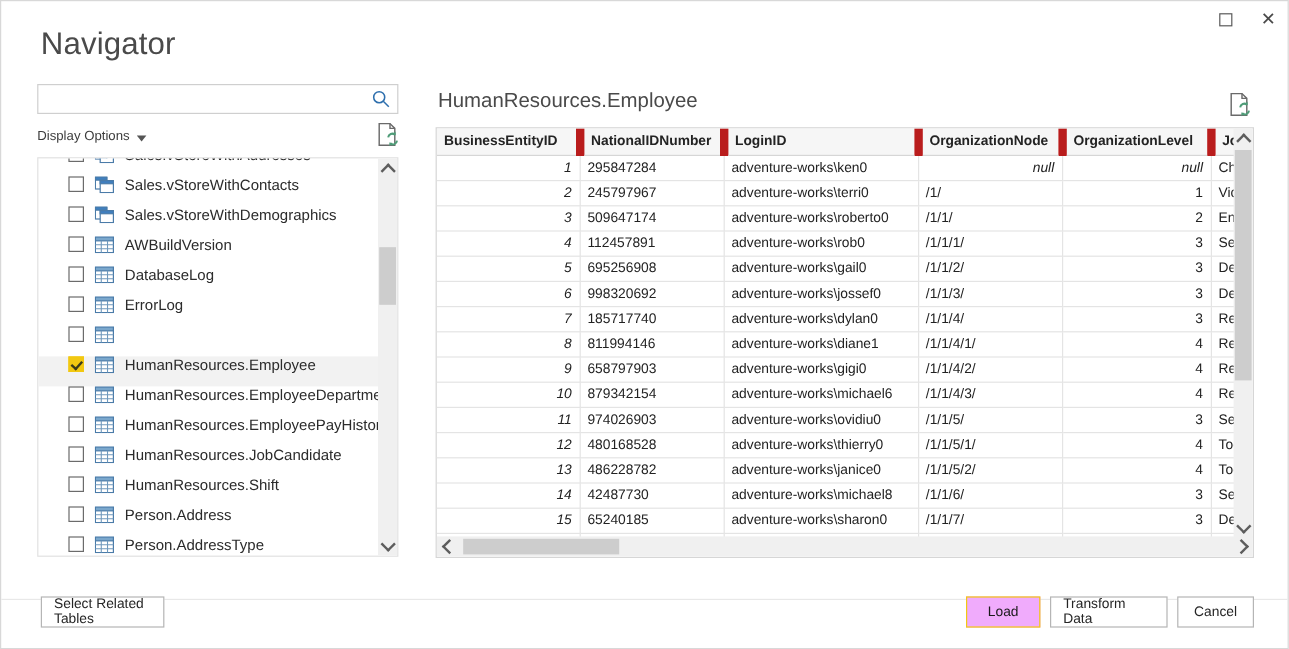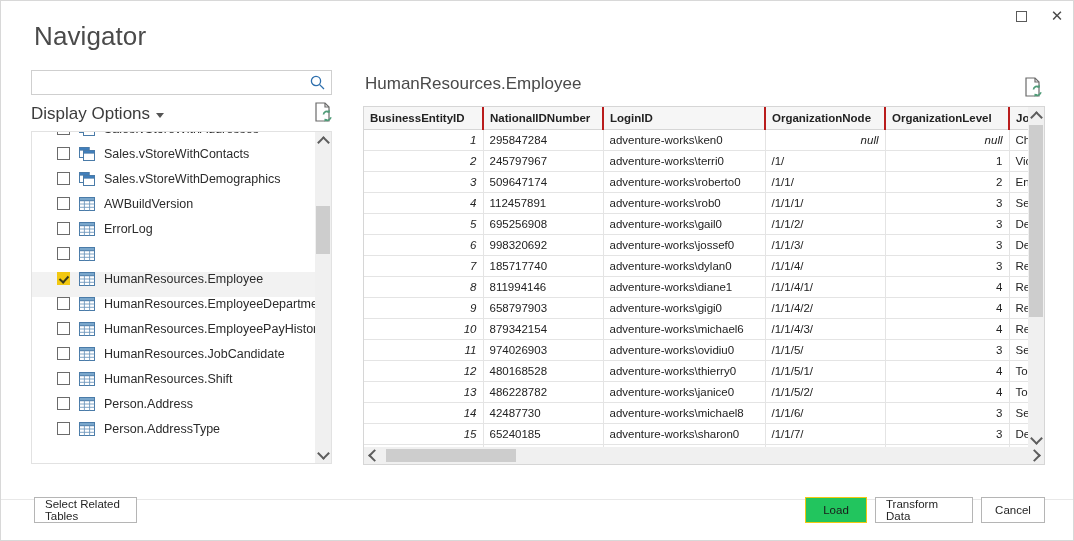--- a/index.html
+++ b/index.html
@@ -98,21 +98,21 @@
   }
 
   .display-options {
     position: absolute;
     left: 0;
     top: 33px;
     height: 22px;
     display: flex;
     align-items: center;
     gap: 6px;
-    font-size: 17px;
+    font-size: 11px;
     color: #3c3c3c;
   }
   .caret-down {
     width: 0; height: 0;
     border-left: 4px solid transparent;
     border-right: 4px solid transparent;
     border-top: 5px solid #555;
     margin-top: 2px;
   }
   .refresh-doc-icon {
@@ -264,21 +264,21 @@
     overflow: hidden;
   }
   table.grid {
     border-collapse: collapse;
     table-layout: fixed;
     width: 727px;
     font-size: 11.5px;
   }
   table.grid th {
     background: #f6f6f6;
-    border-right: 2px solid #b91c1c;
+    border-right: 7px solid #b91c1c;
     border-bottom: 1px solid #d6d6d6;
     font-weight: bold;
     font-size: 11.5px;
     color: #232323;
     text-align: left;
     padding: 0 6px;
     height: 22px;
     box-sizing: border-box;
     white-space: nowrap;
     overflow: hidden;
@@ -361,21 +361,21 @@
     font-family: "Liberation Sans", sans-serif;
     font-size: 11.5px;
     color: #252525;
     cursor: pointer;
     display: flex;
     align-items: center;
     justify-content: center;
     padding: 0 10px;
   }
   .btn.primary {
-    background: #22c55e;
+    background: #f0abfc;
     border-color: #F2C811;
     color: #1a1a1a;
   }
 
   #btn-select-related { left: 33px; bottom: 17px; width: 103px; }
   #btn-load { left: 804px; bottom: 17px; width: 62px; }
   #btn-transform { left: 874px; bottom: 17px; width: 98px; }
   #btn-cancel { left: 980px; bottom: 17px; width: 64px; }
 </style>
 </head>
@@ -454,20 +454,32 @@
             <div class="cbox"></div>
             <span class="obj-icon"><svg viewBox="0 0 16 14" width="16" height="14">
                 <rect x="0.5" y="0.5" width="15" height="13" fill="#ffffff" stroke="#4a7ba8" stroke-width="1"></rect>
                 <rect x="0.5" y="0.5" width="15" height="3.2" fill="#7aa7cc" stroke="#4a7ba8" stroke-width="1"></rect>
                 <line x1="5.4" y1="3.7" x2="5.4" y2="13.5" stroke="#6f99bd" stroke-width="0.9"></line>
                 <line x1="10.6" y1="3.7" x2="10.6" y2="13.5" stroke="#6f99bd" stroke-width="0.9"></line>
                 <line x1="0.5" y1="7" x2="15.5" y2="7" stroke="#6f99bd" stroke-width="0.9"></line>
                 <line x1="0.5" y1="10.3" x2="15.5" y2="10.3" stroke="#6f99bd" stroke-width="0.9"></line>
               </svg></span>
             <span class="tree-label">AWBuildVersion</span>
+          </div>
+          <div class="tree-item">
+            <div class="cbox"></div>
+            <span class="obj-icon"><svg viewBox="0 0 16 14" width="16" height="14">
+                <rect x="0.5" y="0.5" width="15" height="13" fill="#ffffff" stroke="#4a7ba8" stroke-width="1"></rect>
+                <rect x="0.5" y="0.5" width="15" height="3.2" fill="#7aa7cc" stroke="#4a7ba8" stroke-width="1"></rect>
+                <line x1="5.4" y1="3.7" x2="5.4" y2="13.5" stroke="#6f99bd" stroke-width="0.9"></line>
+                <line x1="10.6" y1="3.7" x2="10.6" y2="13.5" stroke="#6f99bd" stroke-width="0.9"></line>
+                <line x1="0.5" y1="7" x2="15.5" y2="7" stroke="#6f99bd" stroke-width="0.9"></line>
+                <line x1="0.5" y1="10.3" x2="15.5" y2="10.3" stroke="#6f99bd" stroke-width="0.9"></line>
+              </svg></span>
+            <span class="tree-label">DatabaseLog</span>
           </div>
           <div class="tree-item">
             <div class="cbox"></div>
             <span class="obj-icon"><svg viewBox="0 0 16 14" width="16" height="14">
                 <rect x="0.5" y="0.5" width="15" height="13" fill="#ffffff" stroke="#4a7ba8" stroke-width="1"></rect>
                 <rect x="0.5" y="0.5" width="15" height="3.2" fill="#7aa7cc" stroke="#4a7ba8" stroke-width="1"></rect>
                 <line x1="5.4" y1="3.7" x2="5.4" y2="13.5" stroke="#6f99bd" stroke-width="0.9"></line>
                 <line x1="10.6" y1="3.7" x2="10.6" y2="13.5" stroke="#6f99bd" stroke-width="0.9"></line>
                 <line x1="0.5" y1="7" x2="15.5" y2="7" stroke="#6f99bd" stroke-width="0.9"></line>
                 <line x1="0.5" y1="10.3" x2="15.5" y2="10.3" stroke="#6f99bd" stroke-width="0.9"></line>

